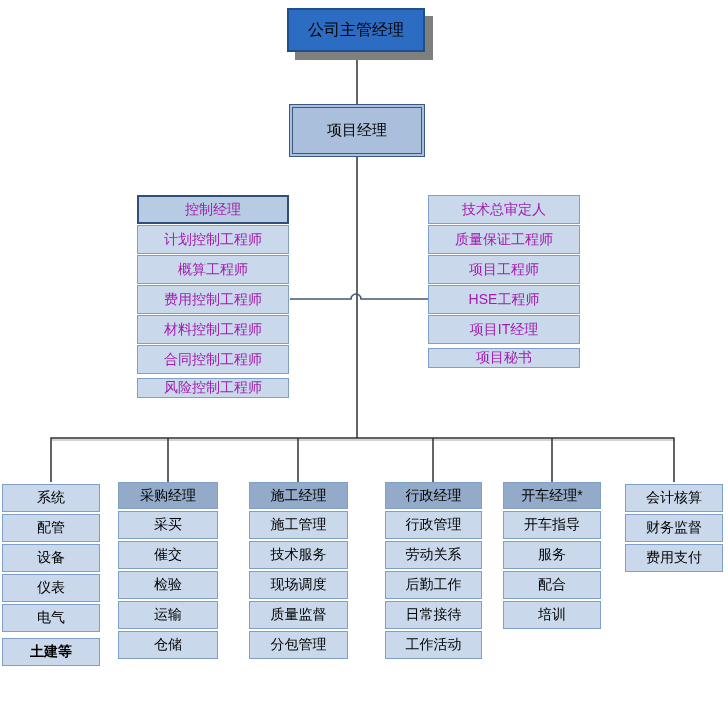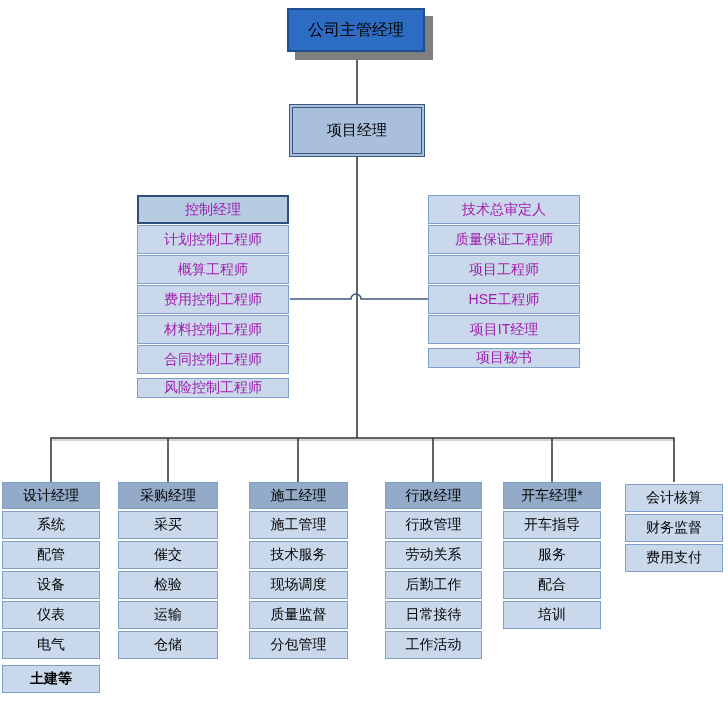--- a/index.html
+++ b/index.html
@@ -108,21 +108,20 @@
   <div class="col" style="left:428px;top:195px;width:152px">
     <div class="row">技术总审定人</div>
     <div class="row">质量保证工程师</div>
     <div class="row">项目工程师</div>
     <div class="row">HSE工程师</div>
     <div class="row">项目IT经理</div>
     <div class="row last">项目秘书</div>
   </div>
 
   <div class="col" style="left:2px;top:482px;width:98px">
-    <div class="dept-header">设计经理</div>
     <div class="drow">系统</div>
     <div class="drow">配管</div>
     <div class="drow">设备</div>
     <div class="drow">仪表</div>
     <div class="drow">电气</div>
     <div class="drow gap">土建等</div>
   </div>
 
   <div class="col" style="left:118px;top:482px;width:100px">
     <div class="dept-header">采购经理</div>

